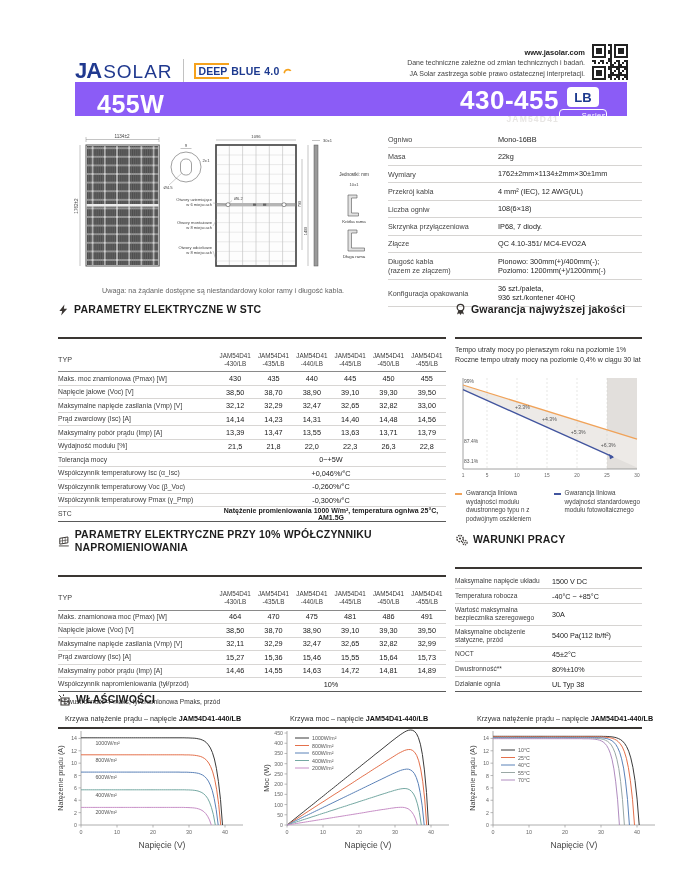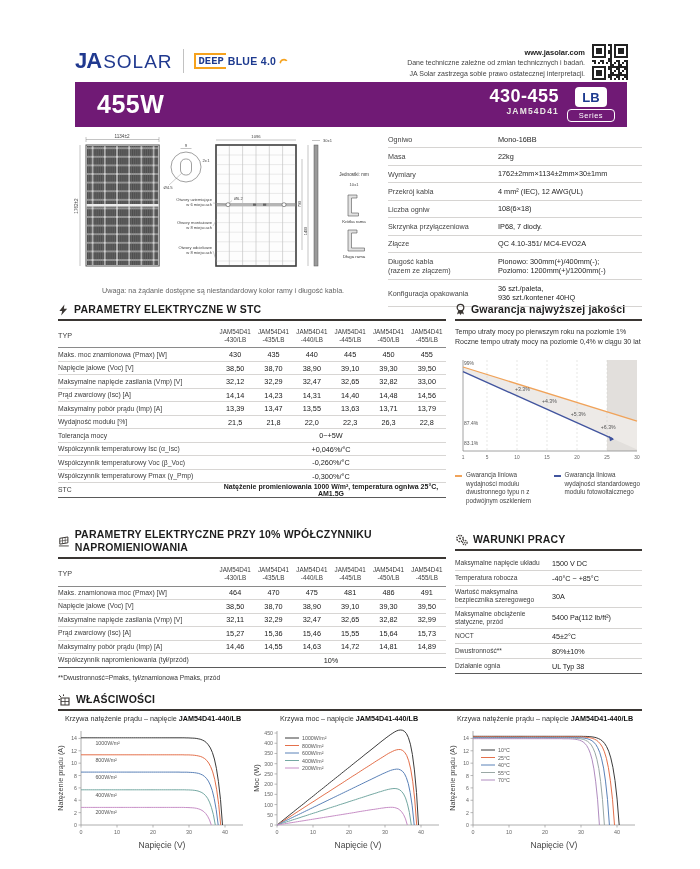--- a/index.html
+++ b/index.html
@@ -1,63 +1,63 @@
 <!DOCTYPE html>
 <html><head>
 <meta charset="utf-8">
 <style>
   * { margin:0; padding:0; box-sizing:border-box; }
   body { width:700px; height:869px; background:#fff; font-family:"Liberation Sans", sans-serif; color:#222; }
   .page { position:relative; width:700px; height:869px; overflow:hidden; background:#fff; }
 
   
-  .header-left { position:absolute; top:48px; left:75px; display:flex; align-items:center; gap:10px; }
+  .header-left { position:absolute; top:58px; left:75px; display:flex; align-items:center; gap:10px; }
   .ja { font-size:22px; font-weight:800; color:#20398f; letter-spacing:-1px; }
   .solar { font-size:19px; font-weight:500; color:#20398f; letter-spacing:1px; margin-left:2px; }
   .logo-div { width:1px; height:24px; background:#c2c2c2; }
   .deepblue { display:flex; align-items:center; gap:2px; }
-  .db-deep { font-size:10.5px; font-weight:800; color:#1d3a8f; border:2px solid #f6a21d; border-right:none; padding:0 2px 0 3px;font-family:Liberation Mono, monospace; }
+  .db-deep { font-size:10.5px; font-weight:800; color:#1d3a8f; border:2px solid #f6a21d; border-right:none; padding:0 2px 0 3px; }
   .db-rest { font-size:10.5px; font-weight:800; color:#1d3a8f; letter-spacing:.3px; }
   .header-right { position:absolute; top:47px; right:115px; text-align:right; }
   .hr-site { font-size:7.5px; font-weight:700; color:#222; line-height:1.5; }
   .hr-note { font-size:7px; color:#444; line-height:1.5; }
   .qr { position:absolute; top:44px; right:72px; }
 
   
-  .title-bar { position:absolute; top:82px; left:75px; width:552px; height:45px; background:#701a75; }
+  .title-bar { position:absolute; top:82px; left:75px; width:552px; height:34px; background:#8b5cf6; }
   .tb-power { position:absolute; left:22px; top:8px; font-size:25px; font-weight:800; color:#fff; letter-spacing:.5px; }
   .tb-right { position:absolute; right:68px; top:5px; text-align:right; color:#fff; }
-  .tb-range { font-size:18px; font-weight:800; letter-spacing:.5px; line-height:1.05;margin-left:37px; }
+  .tb-range { font-size:26px; font-weight:800; letter-spacing:.5px; line-height:1.05;margin-left:37px; }
   .tb-model { font-size:8.5px; font-weight:700; letter-spacing:1.2px; color:#e8e6e4; }
-  .lb-badge { position:absolute; right:12px; top:5px; width:48px; text-align:center; }
+  .lb-badge { position:absolute; right:20px; top:5px; width:48px; text-align:right; }
   .lb-top { width:32px; height:20px; margin:0 auto; background:#fff; border-radius:4px; display:flex; align-items:center; justify-content:center; font-size:13px; font-weight:800; color:#1d3a8f; }
   .lb-bottom { margin-top:2px; border:1px solid #fff; border-radius:4px; padding:1px 0; color:#fff; font-size:7.5px; letter-spacing:.5px; }
 
   
   .drawings { position:absolute; top:131px; left:56px; }
   .draw-note { position:absolute; top:286px; left:58px; font-size:7.2px; color:#666;padding-left:44px; }
 
   
   .spec-table { position:absolute; top:131px; left:388px; width:254px; }
   .srow { display:grid; grid-template-columns:110px 1fr; border-bottom:1px solid #d6d4d2; padding:3.5px 0; align-items:center; }
   .slabel { font-size:7.2px; color:#444; white-space:pre-line; line-height:1.3; }
   .svalue { font-size:7.3px; color:#1e1e1e; white-space:pre-line; line-height:1.3; }
 
   
-  .sec-title { display:flex; align-items:center; gap:5px; border-bottom:2px solid #3a3633; padding-bottom:3px; }
+  .sec-title { display:flex; align-items:center; gap:5px; border-bottom:2px solid #3a3633; padding-bottom:21px; }
   .sec-title .txt { font-weight:700; font-size:10.5px; color:#1d1d1d; line-height:1.25; letter-spacing:.2px; }
 
   .sec-stc { position:absolute; top:303px; left:58px; width:388px; }
   .sec-warranty { position:absolute; top:303px; left:455px; width:187px; }
   .sec-irr10 { position:absolute; top:528px; left:58px; width:388px; }
   .sec-working { position:absolute; top:533px; left:455px; width:187px; }
   .sec-props { position:absolute; top:693px; left:58px; width:584px; }
 
   
-  .ptable { margin-top:4px; }
+  .ptable { margin-top:10px; }
   .prow { display:grid; grid-template-columns:158px repeat(6,1fr); align-items:center; border-bottom:1px solid #d8d6d4; min-height:13.5px; }
   .prow.phead { border-bottom:1px solid #8a8a8a; }
   .ptable .prow:last-child { border-bottom:1.4px solid #5a5a5a; }
   .plabel { font-size:6.8px; color:#3c3c3c; padding:2px 0; line-height:1.2; }
   .plabel.typ { font-size:7.2px; }
   .pcol { text-align:center; padding:3px 0; }
   .pc1, .pc2 { font-size:6.3px; color:#3c3c3c; line-height:1.3; }
   .pval { font-size:7.3px; color:#1a1a1a; text-align:center; }
   .pspanv { grid-column:2/8; font-size:7.3px; color:#1a1a1a; text-align:center; }
   .pspanv.bold { font-weight:700; font-size:7px; }
@@ -72,21 +72,21 @@
   .lgtxt { font-size:6.3px; color:#444; line-height:1.35; }
 
   
   .wtable { margin-top:5px; }
   .wrow { display:grid; grid-template-columns:97px 1fr; align-items:center; border-bottom:1px solid #d6d4d2; min-height:15px; }
   .wtable .wrow:last-child { border-bottom:1.4px solid #5a5a5a; }
   .wlabel { font-size:6.6px; color:#3c3c3c; line-height:1.25; white-space:pre-line; padding:2px 0; }
   .wvalue { font-size:7.2px; color:#1a1a1a; }
 
   
-  .charts-row { position:absolute; top:714px; left:56px; width:590px; display:flex; gap:2px; }
+  .charts-row { position:absolute; top:714px; left:56px; width:590px; display:flex; gap:12px; }
   .chart-block { width:194px; }
   .chart-title { font-size:7.2px; color:#333; text-align:center; white-space:nowrap; }
   .chart-title b { color:#111; }
 </style>
 </head>
 <body>
 
 <div class="page">
 
   <div class="header-left">

